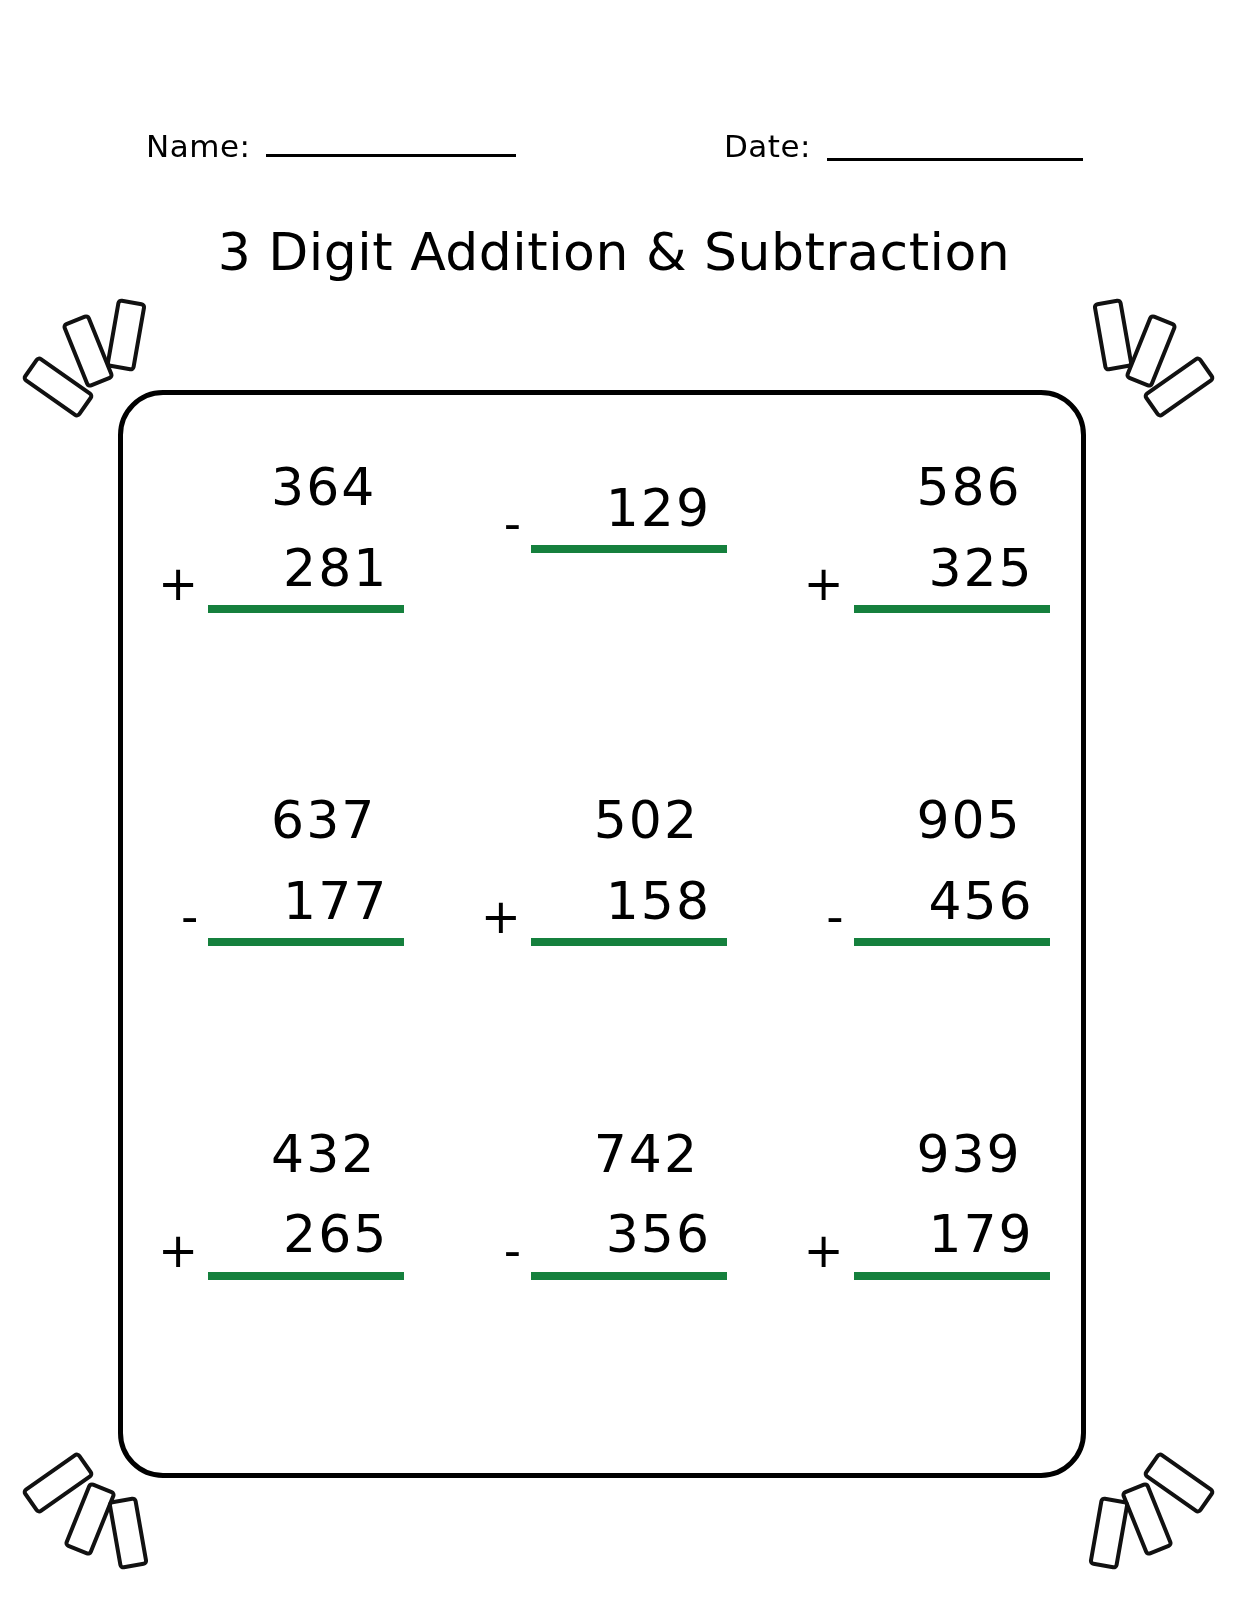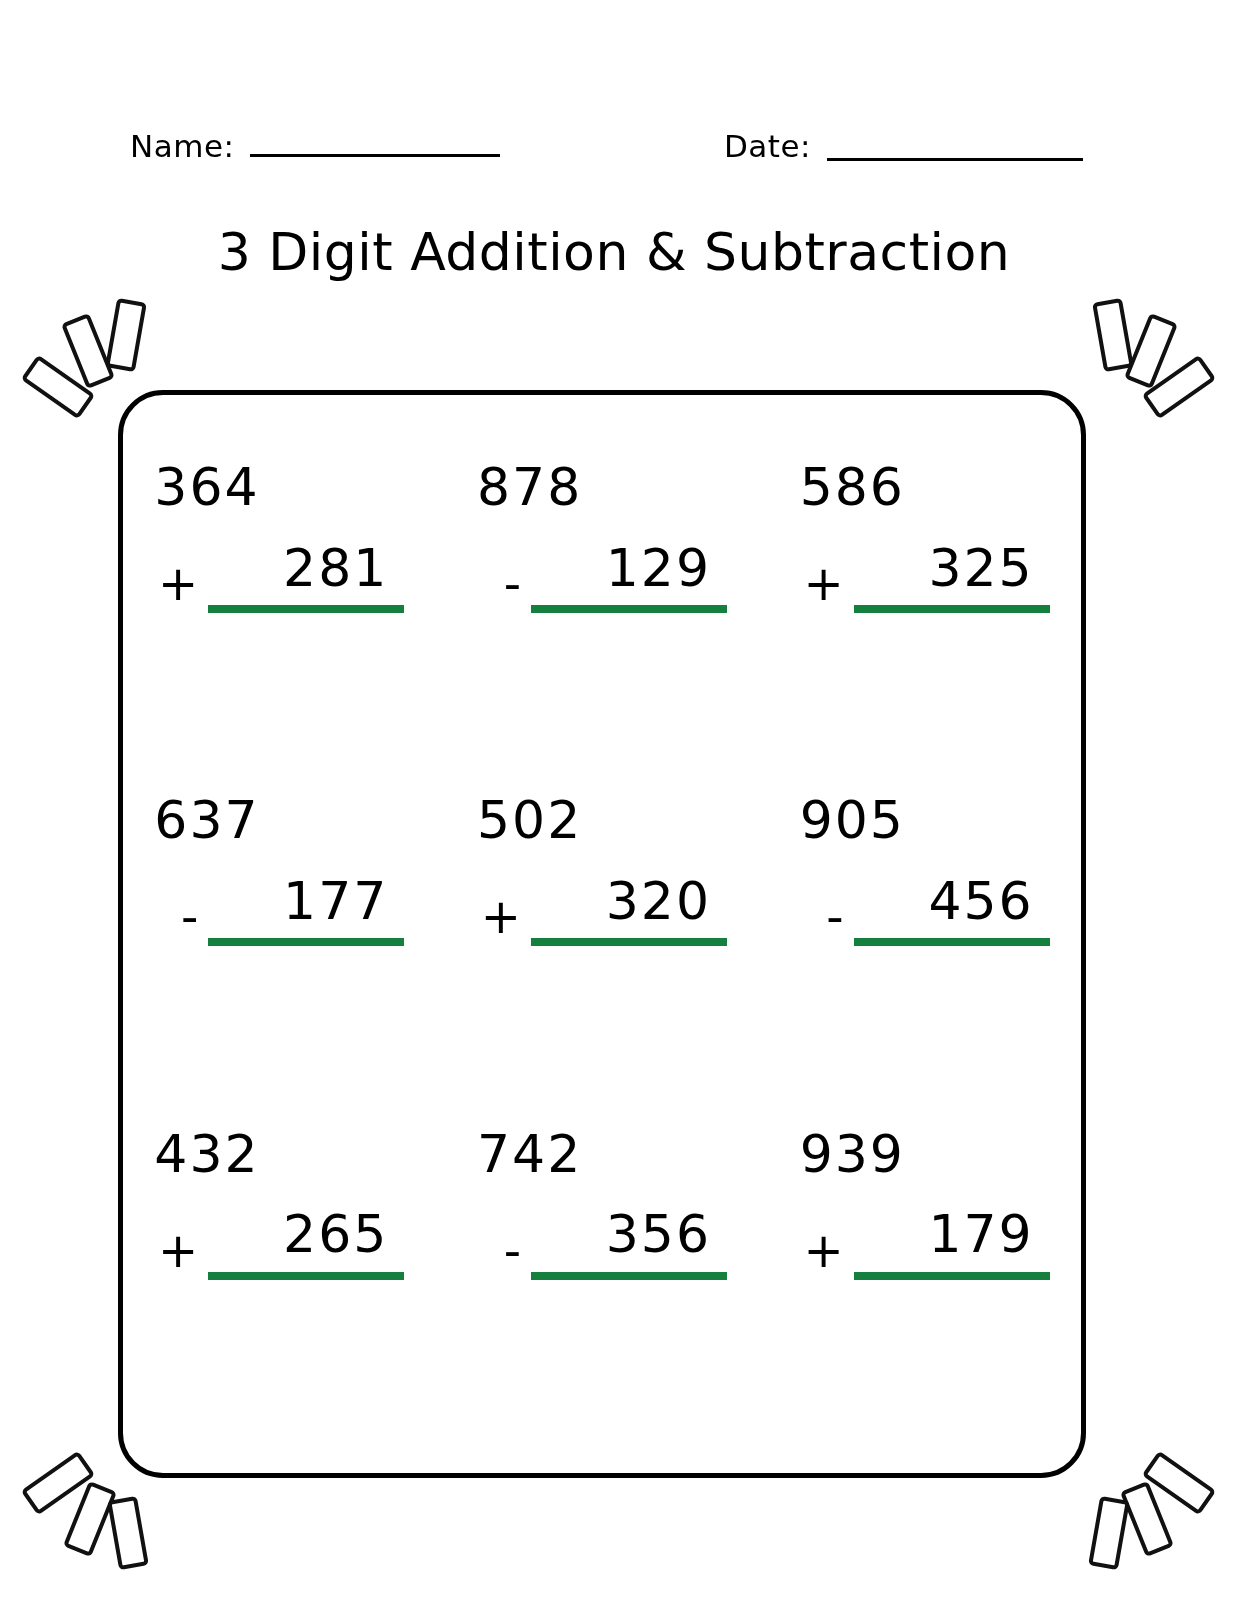--- a/index.html
+++ b/index.html
@@ -23,21 +23,21 @@
     left: 130px;
     width: 976px;
     height: 50px;
   }
   .field {
     position: absolute;
     display: flex;
     align-items: baseline;
     white-space: nowrap;
   }
-  .field-name { left: 0; }
+  .field-name { left: 16px; }
   .field-date { left: 594px; align-items: center; }
   .field-label {
     font-size: 31px;
     letter-spacing: 0.5px;
   }
   .field-line {
     display: inline-block;
     width: 250px;
     border-bottom: 3px solid #000;
     margin-left: 16px;
@@ -105,20 +105,21 @@
     flex-direction: column;
     align-items: center;
     justify-content: flex-start;
     padding-top: 28px;
   }
   .prob-inner {
     position: relative;
     width: 250px;
   }
   .top-number {
+    text-align: right;
     padding-right: 28px;
     font-size: 52px;
     letter-spacing: 2px;
     line-height: 1.15;
   }
   .bottom-row {
     display: flex;
     align-items: flex-end;
     justify-content: flex-end;
     margin-top: 22px;
@@ -189,21 +190,20 @@
         <span class="operator">+</span>
         <span class="operand-wrap">
           <span class="operand">281</span>
         </span>
       </div>
     </div>
   </div>
 
   <div class="problem">
     <div class="prob-inner">
-      <div class="top-number">878</div>
       <div class="bottom-row">
         <span class="operator">-</span>
         <span class="operand-wrap">
           <span class="operand">129</span>
         </span>
       </div>
     </div>
   </div>
 
   <div class="problem">
@@ -229,21 +229,21 @@
       </div>
     </div>
   </div>
 
   <div class="problem">
     <div class="prob-inner">
       <div class="top-number">502</div>
       <div class="bottom-row">
         <span class="operator">+</span>
         <span class="operand-wrap">
-          <span class="operand">320</span>
+          <span class="operand">158</span>
         </span>
       </div>
     </div>
   </div>
 
   <div class="problem">
     <div class="prob-inner">
       <div class="top-number">905</div>
       <div class="bottom-row">
         <span class="operator">-</span>

